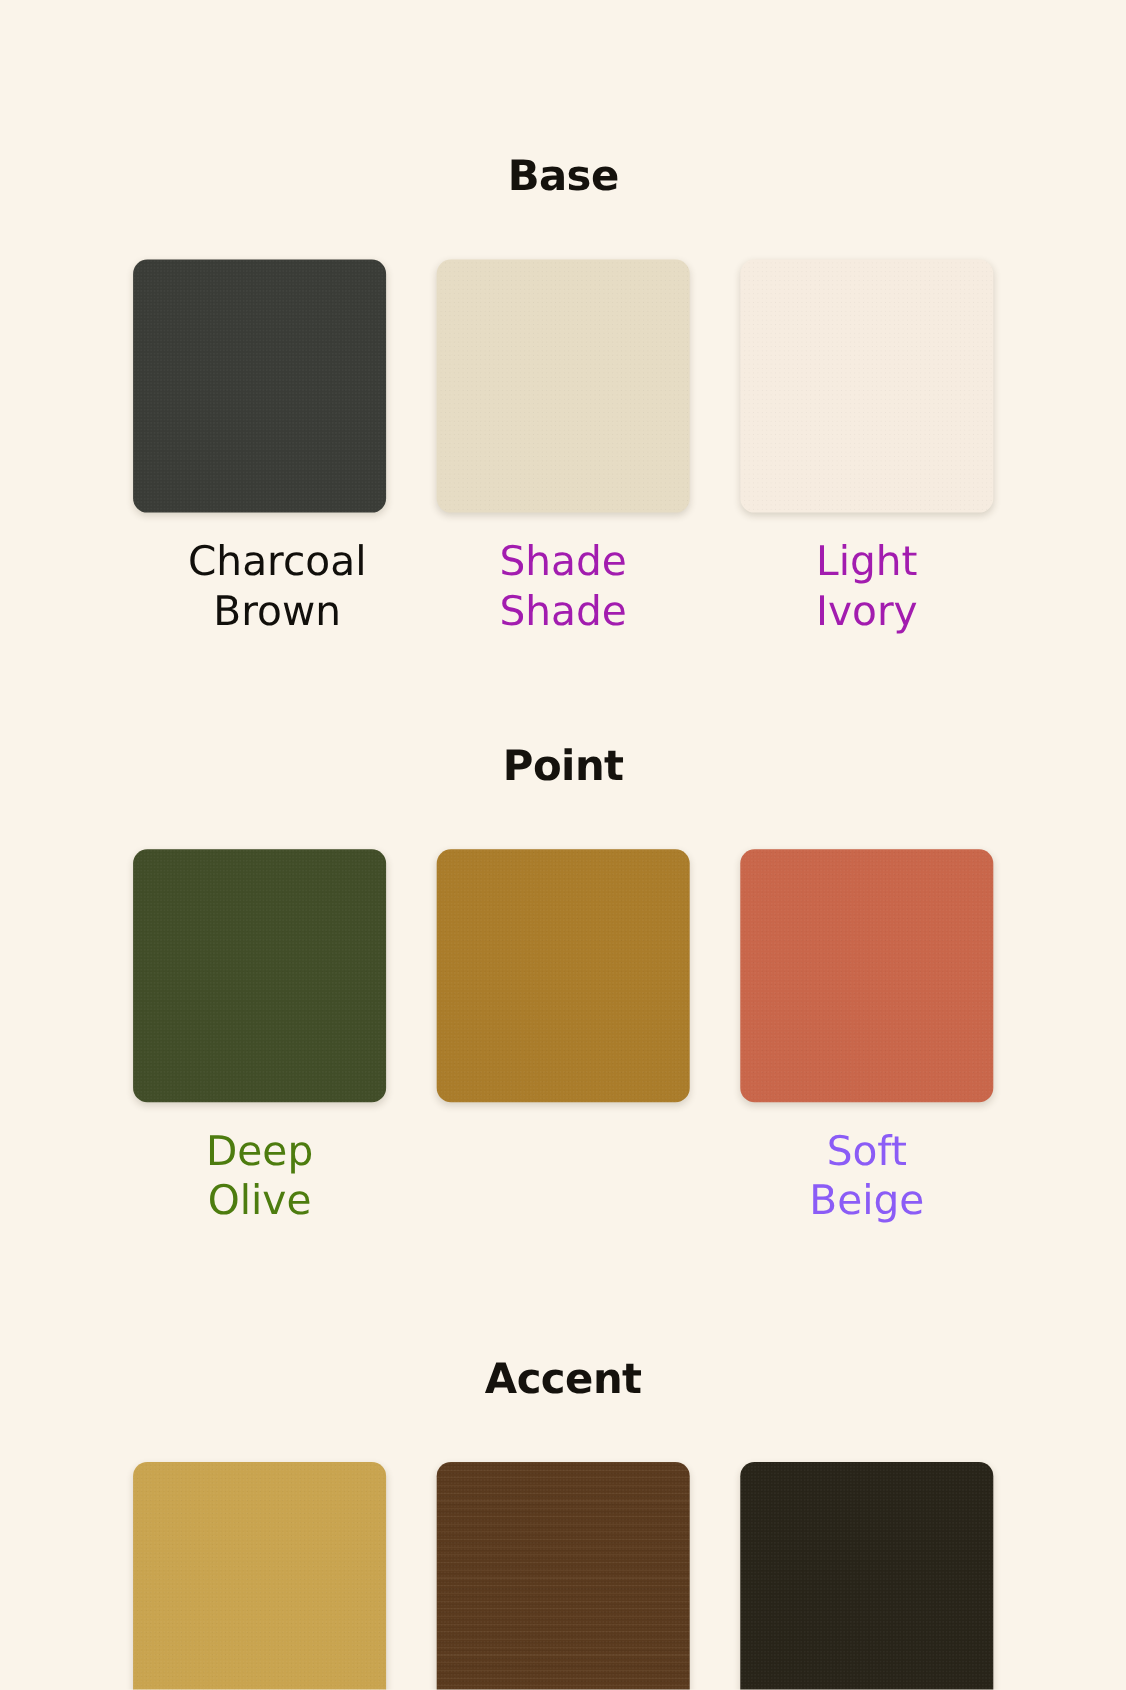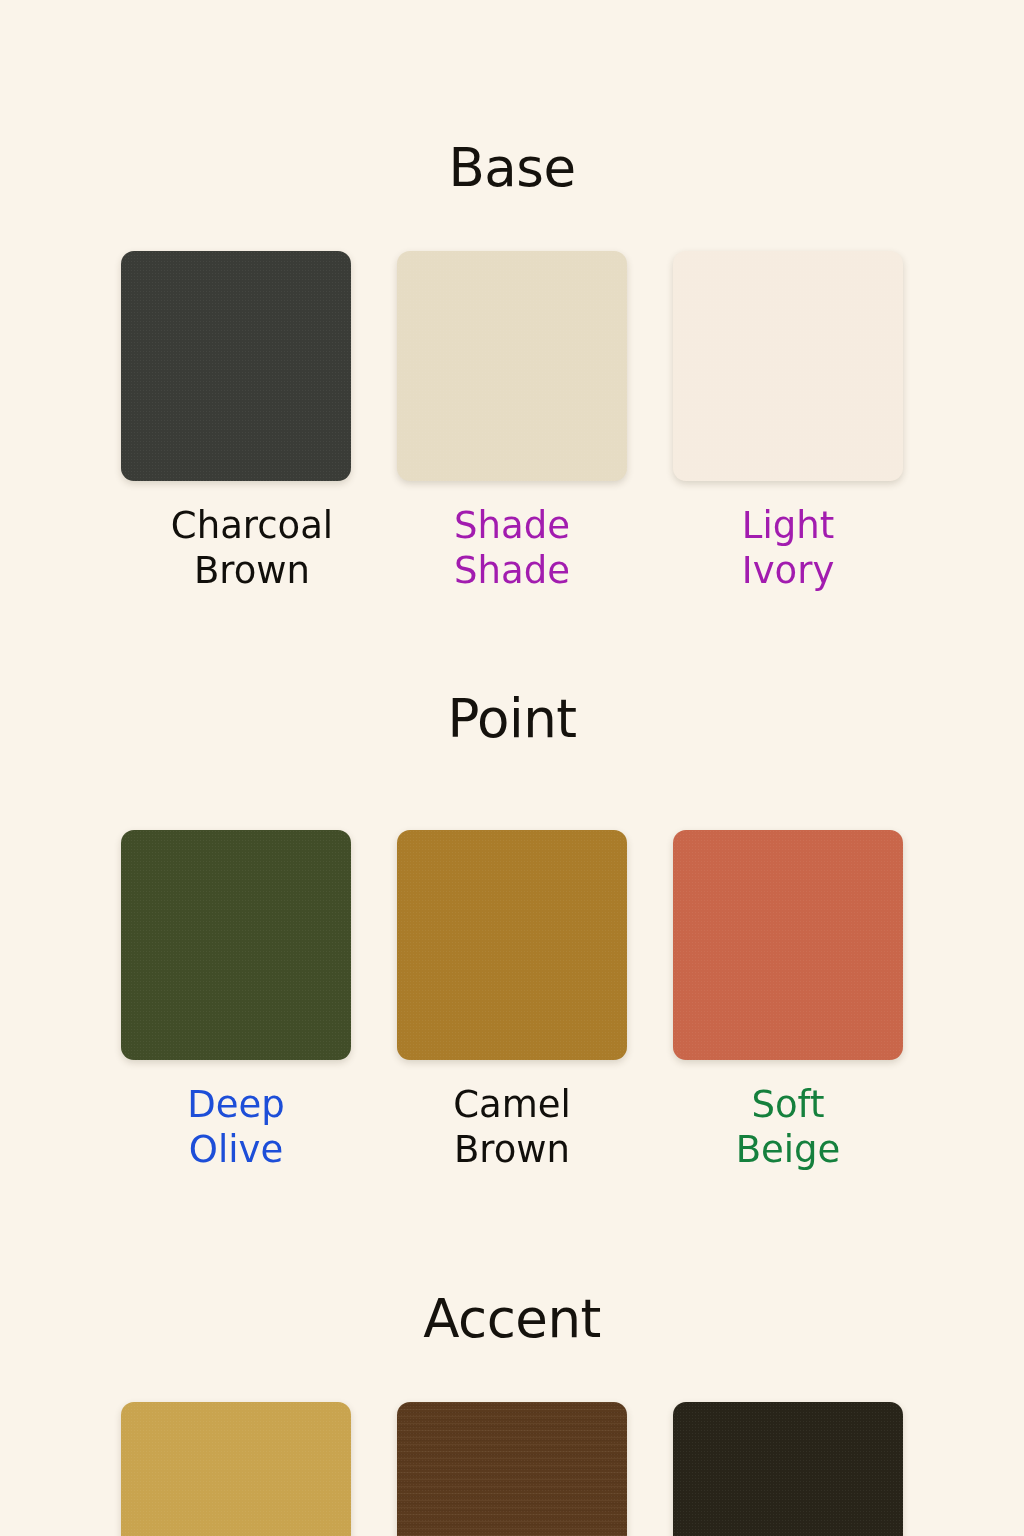--- a/index.html
+++ b/index.html
@@ -24,26 +24,26 @@
     flex-direction: column;
   }
 
   .section {
     display: flex;
     flex-direction: column;
     align-items: center;
   }
 
   .section-base   { padding-top: 141px; }
-  .section-point  { padding-top: 99px; gap: 28px; }
+  .section-point  { padding-top: 99px; }
   .section-accent { padding-top: 95px; }
 
   .section-title {
-    font-size: 53px;
-    font-weight: 400;
+    font-size: 38px;
+    font-weight: 700;
     color: #15120d;
     letter-spacing: -0.5px;
     line-height: 1;
     margin: 0 0 57px 0;
   }
 
   .swatch-row {
     display: flex;
     justify-content: center;
     gap: 46px;
@@ -136,31 +136,30 @@
     </div>
   </section>
 
   <section class="section section-point">
     <h2 class="section-title" style="color: rgb(21, 18, 13);">Point</h2>
 
     <div class="swatch-row">
 
       <div class="swatch-cell">
         <div class="swatch-chip" style="background-color: rgb(65, 77, 40);"></div>
-        <div class="swatch-label" style="color: #1d4ed8;"><span>Deep</span><br><span>Olive</span></div>
+        <div class="swatch-label" style="color: #4d7c0f;"><span>Deep</span><br><span>Olive</span></div>
       </div>
 
       <div class="swatch-cell">
         <div class="swatch-chip" style="background-color: rgb(170, 124, 42);"></div>
-        <div class="swatch-label" style="color: rgb(17, 15, 11);"><span>Camel</span><br><span>Brown</span></div>
       </div>
 
       <div class="swatch-cell">
         <div class="swatch-chip" style="background-color: rgb(201, 102, 74);"></div>
-        <div class="swatch-label" style="color: #15803d;"><span>Soft</span><br><span>Beige</span></div>
+        <div class="swatch-label" style="color: #8b5cf6;"><span>Soft</span><br><span>Beige</span></div>
       </div>
 
     </div>
   </section>
 
   <section class="section section-accent">
     <h2 class="section-title" style="color: rgb(21, 18, 13); margin-top: 24px;">Accent</h2>
 
     <div class="swatch-row">
 

